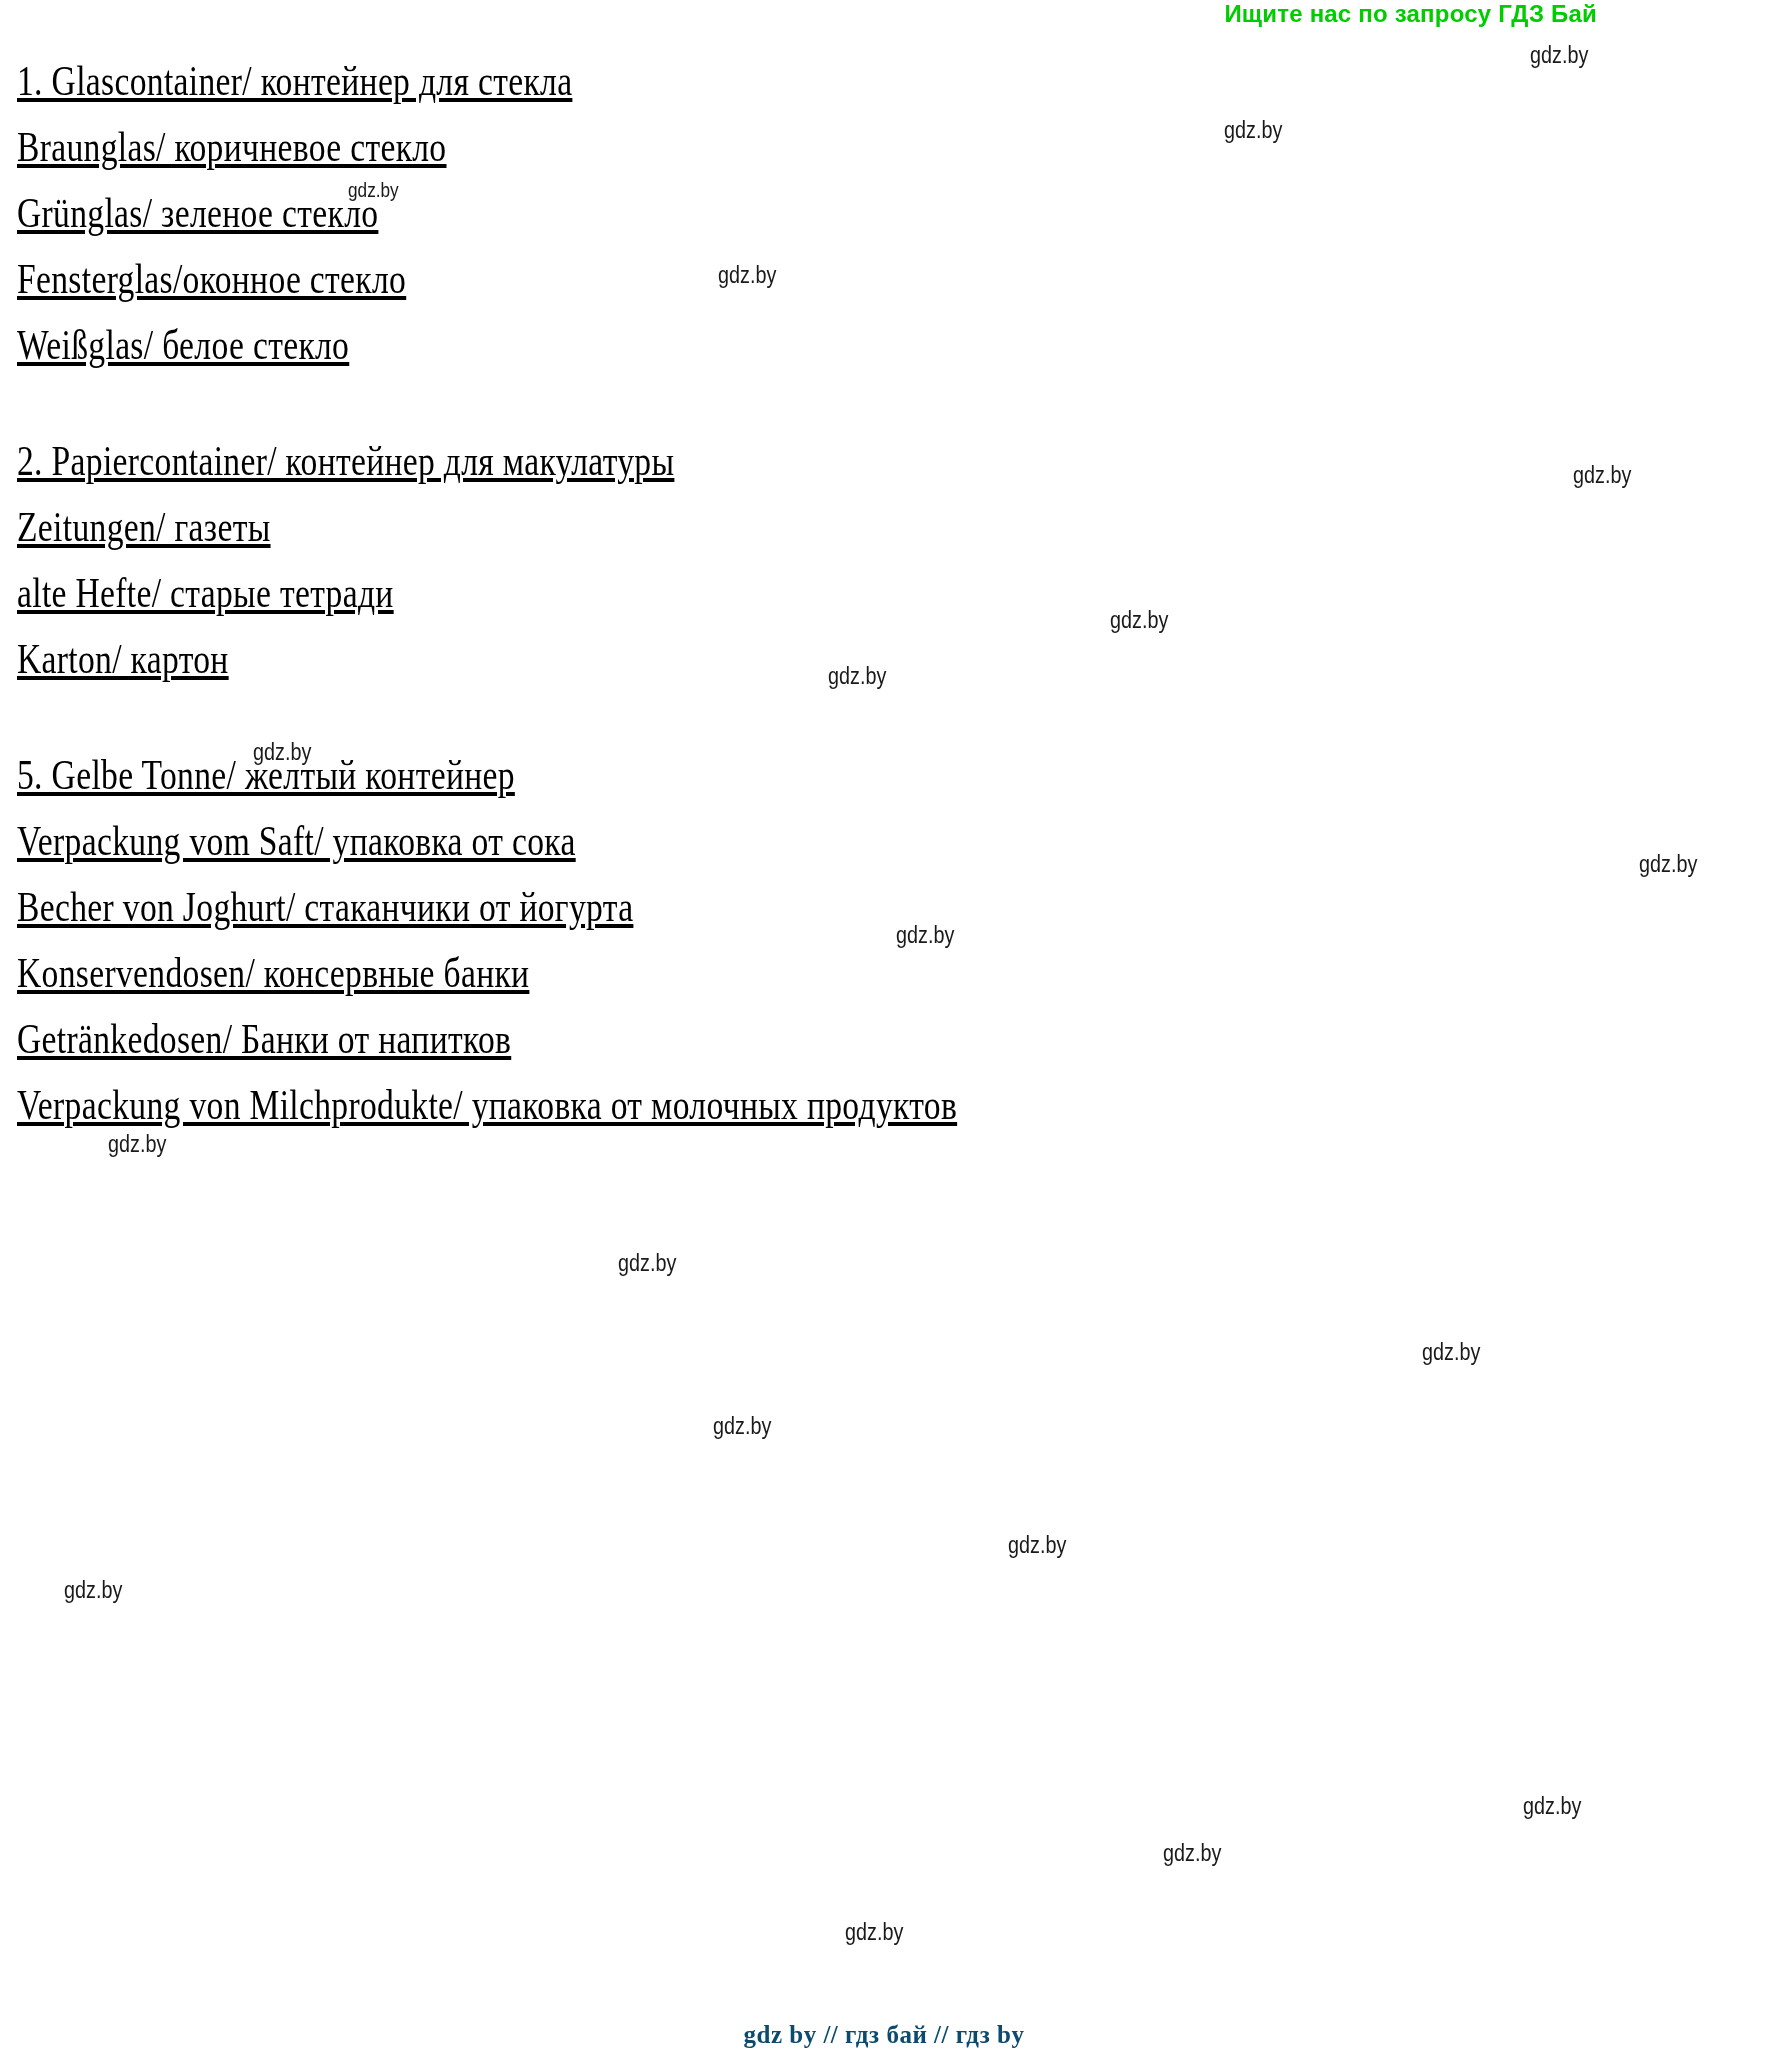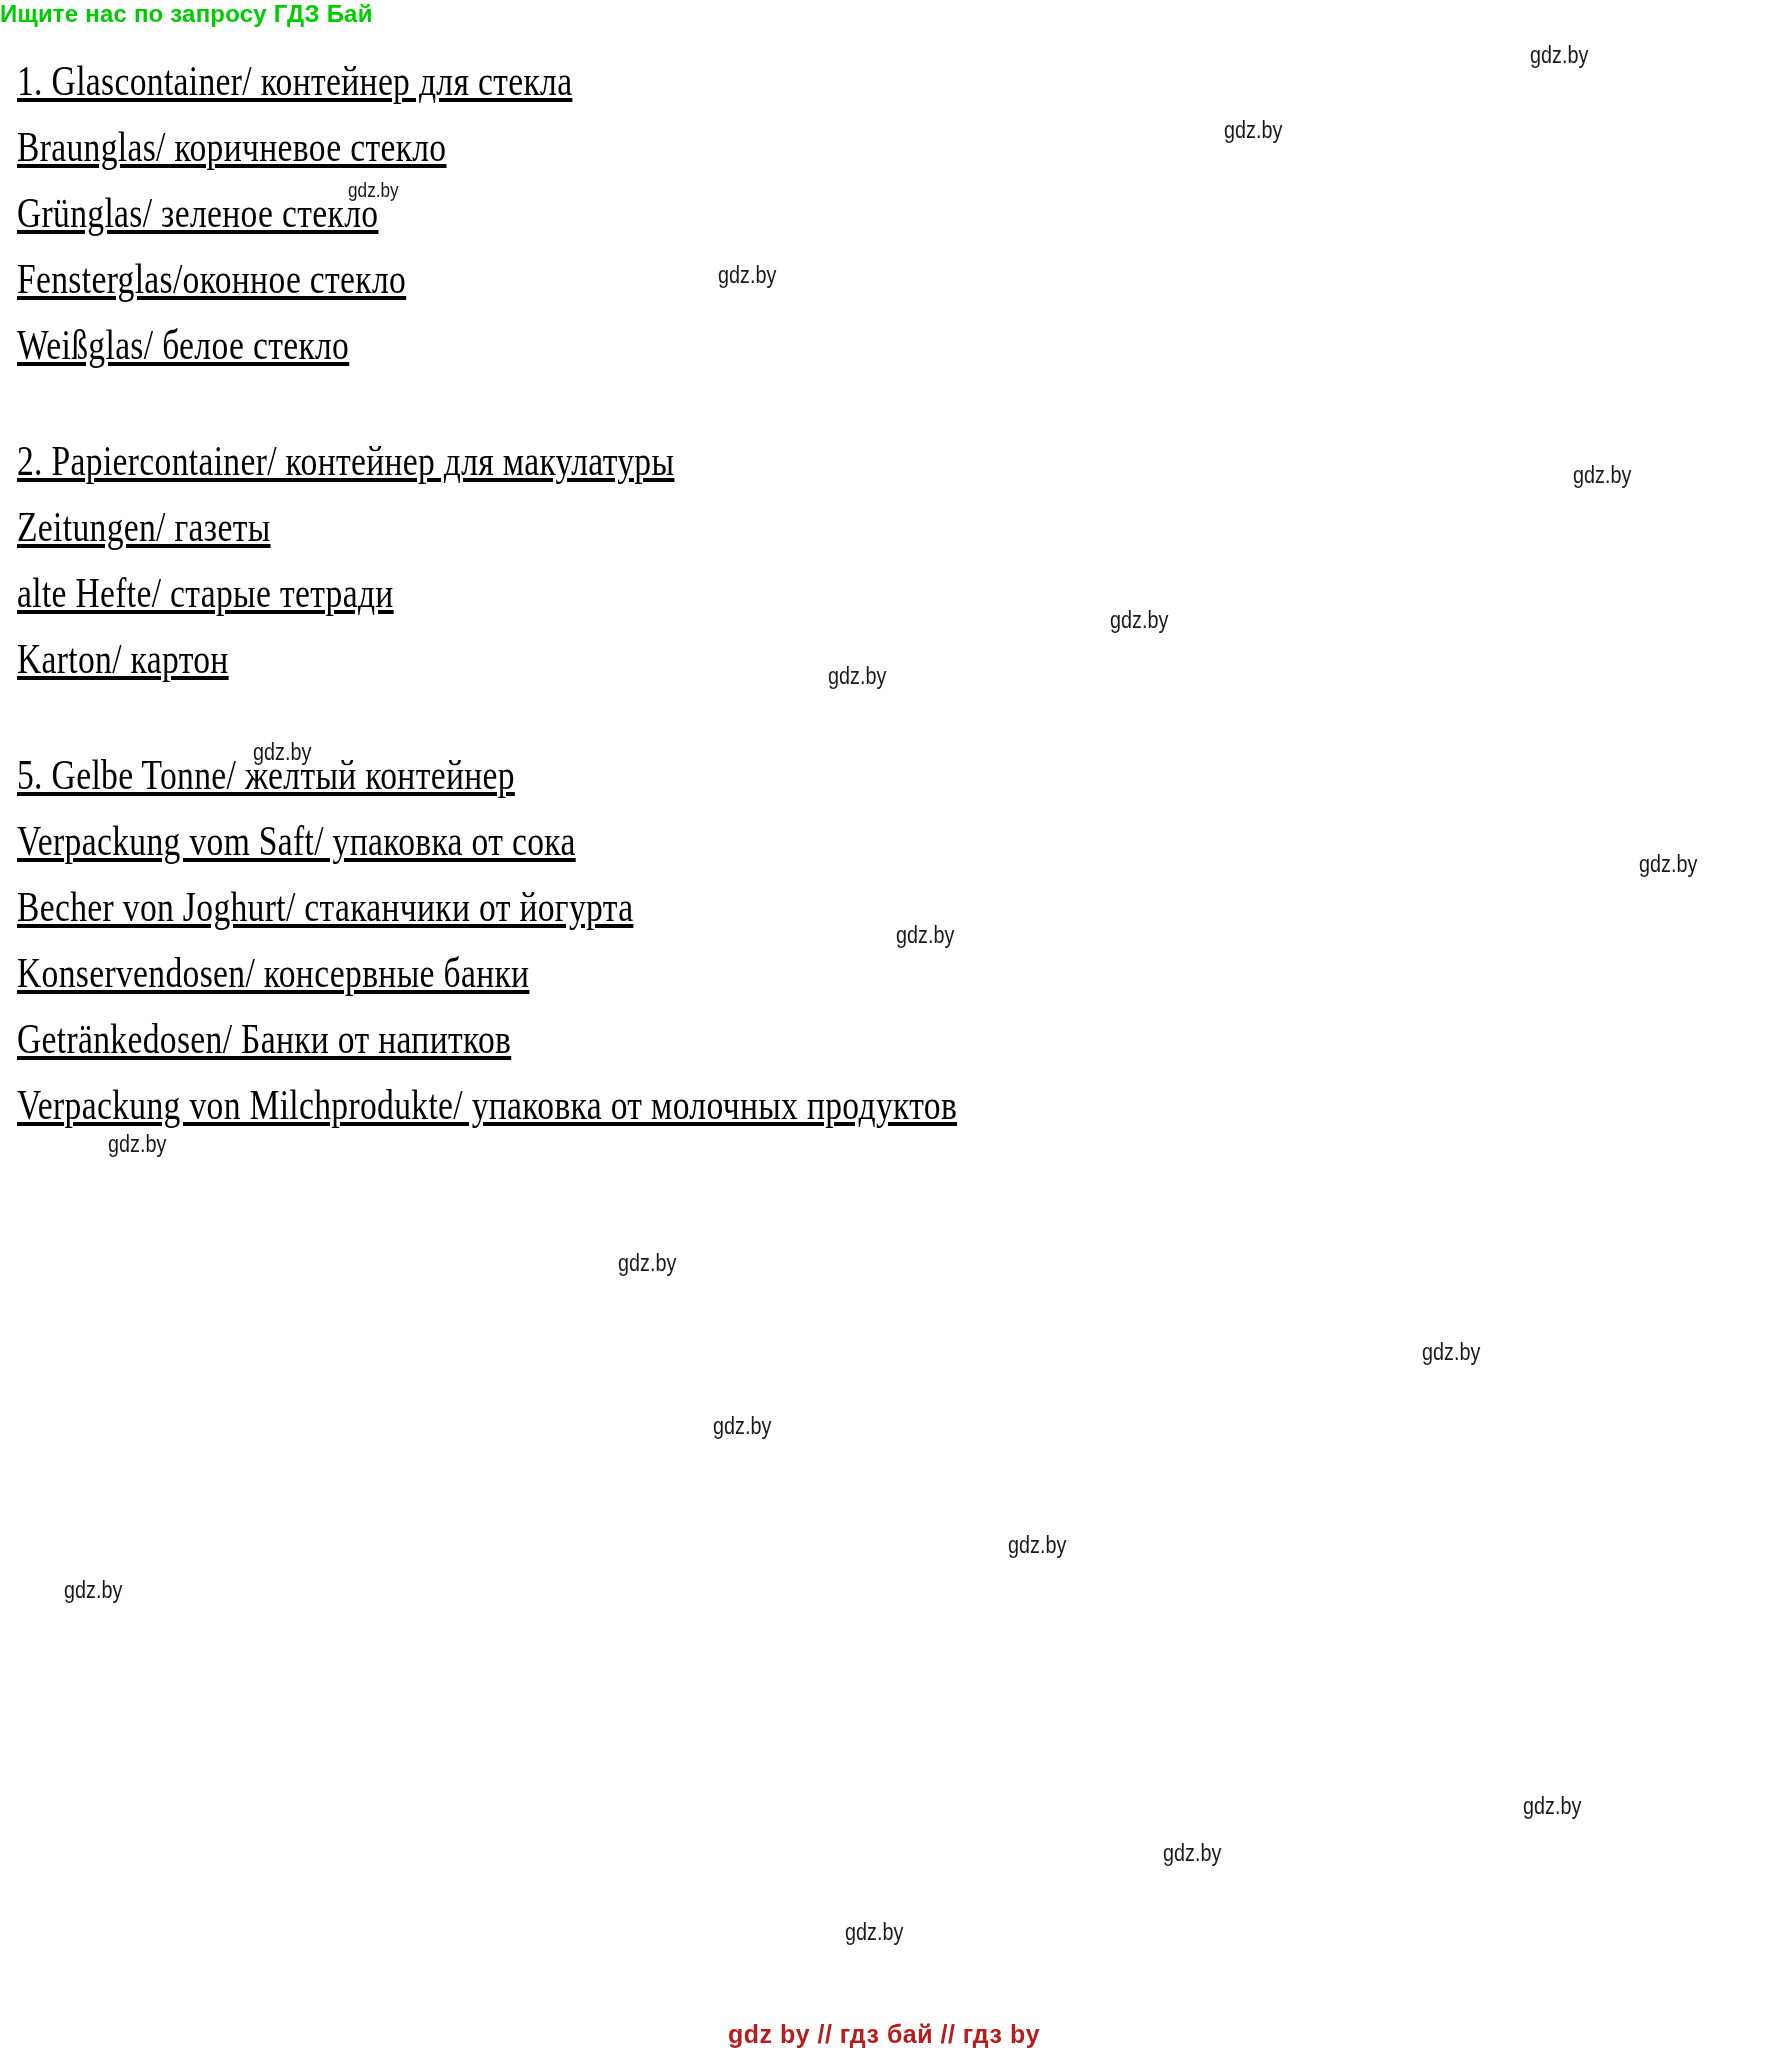--- a/index.html
+++ b/index.html
@@ -18,21 +18,21 @@
     background: #ffffff;
     overflow: hidden;
   }
 
   
   .promo-banner {
     position: absolute;
     top: 0px;
     left: 0;
     width: 1597px;
-    text-align: left;
+    text-align: right;
     font-family: "Liberation Sans", "DejaVu Sans", sans-serif;
     font-weight: bold;
     font-size: 24px;
     letter-spacing: 0.2px;
     color: #00cc00;
     white-space: nowrap;
   }
 
   
   .content {
@@ -133,16 +133,16 @@
       <span class="wm" style="left: 618px; top: 1251px; font-size: 23px;">gdz.by</span>
       <span class="wm" style="left: 1422px; top: 1340px; font-size: 23px;">gdz.by</span>
       <span class="wm" style="left: 713px; top: 1414px; font-size: 23px;">gdz.by</span>
       <span class="wm" style="left: 1008px; top: 1533px; font-size: 23px;">gdz.by</span>
       <span class="wm" style="left: 64px; top: 1578px; font-size: 23px;">gdz.by</span>
       <span class="wm" style="left: 1523px; top: 1794px; font-size: 23px;">gdz.by</span>
       <span class="wm" style="left: 1163px; top: 1841px; font-size: 23px;">gdz.by</span>
       <span class="wm" style="left: 845px; top: 1920px; font-size: 23px;">gdz.by</span>
     </div>
 
-  <div class="footer" style="color: #b91c1c;">gdz by  //  гдз бай  //  гдз by</div>
+  <div class="footer" style="color: #0c4a6e; font-family: Liberation Serif, serif;">gdz by  //  гдз бай  //  гдз by</div>
 
 </div>
 
 
 </body></html>

